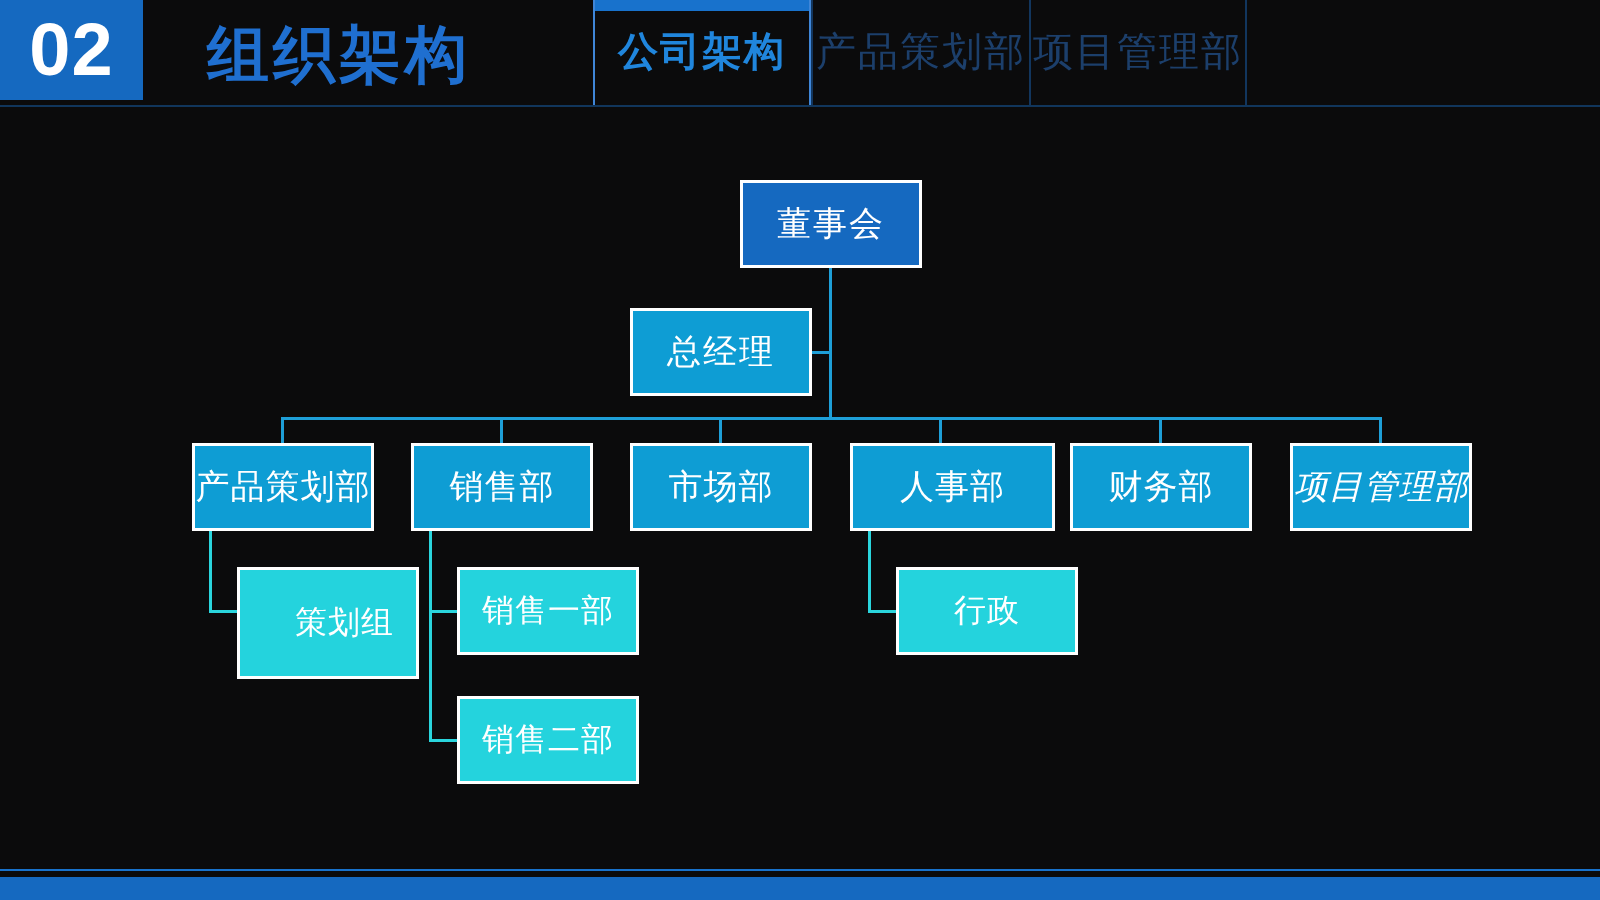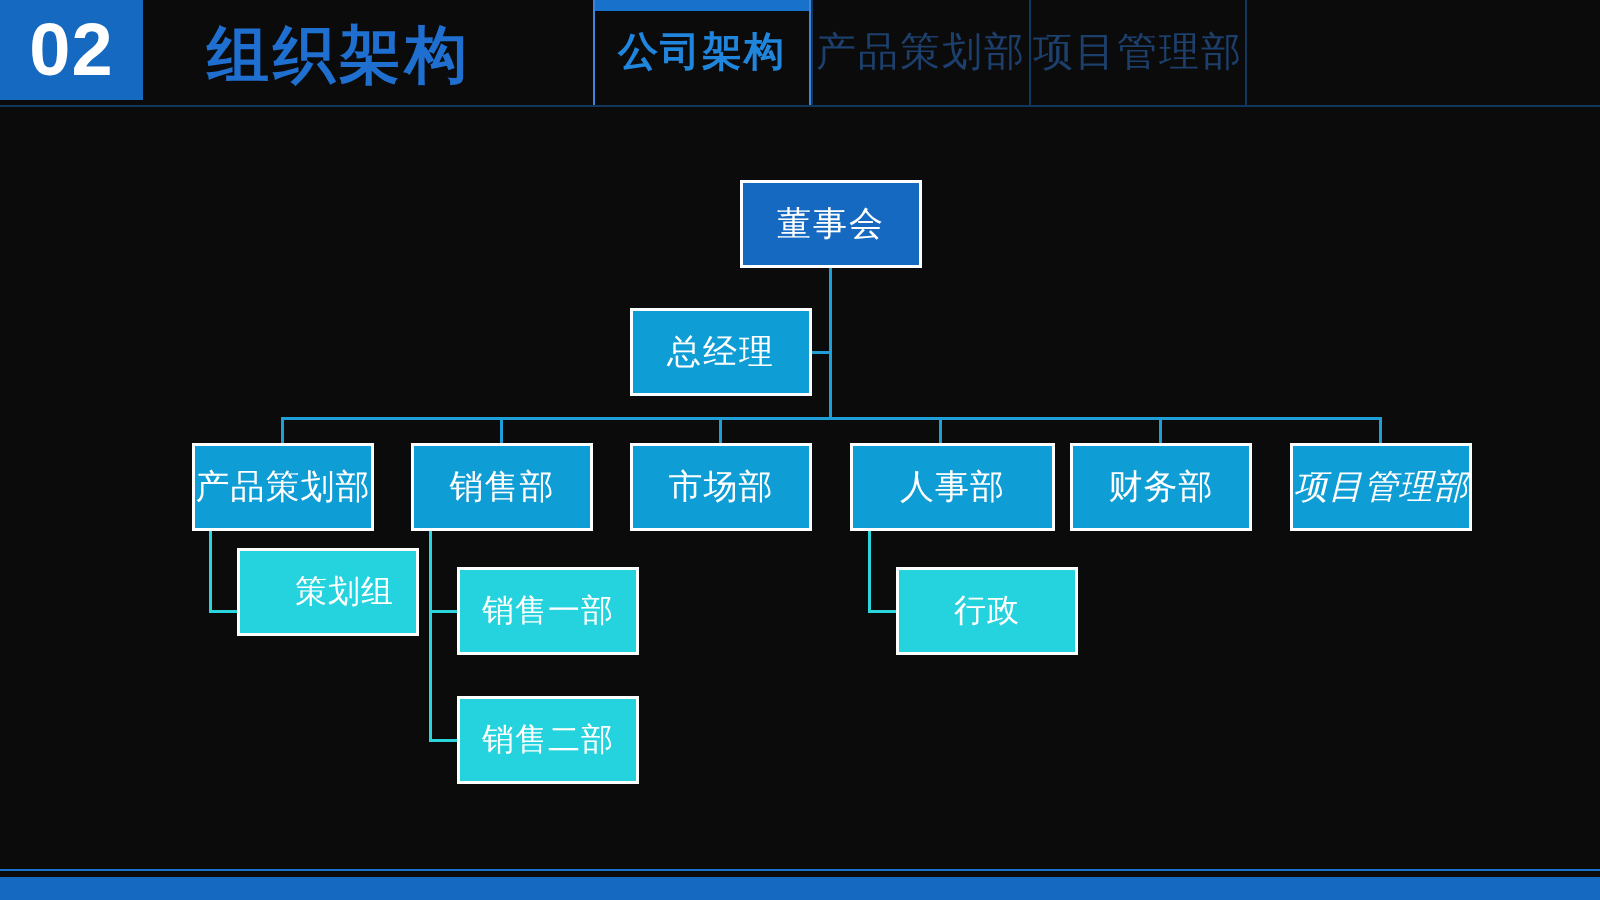--- a/index.html
+++ b/index.html
@@ -279,21 +279,21 @@
     </div>
 
     <div class="node level-dept" style="left:1070px; top:336px; width:182px; height:88px;">
       <span class="node-label">财务部</span>
     </div>
 
     <div class="node level-dept" style="left:1290px; top:336px; width:182px; height:88px;font-style:italic;">
       <span class="node-label">项目管理部</span>
     </div>
 
-    <div class="node level-sub" style="left:237px; top:441px; width:182px; height:88px;padding-left:33px;">
+    <div class="node level-sub" style="left:237px; top:460px; width:182px; height:112px;padding-left:33px;">
       <span class="node-label">策划组</span>
     </div>
 
     <div class="node level-sub" style="left:457px; top:460px; width:182px; height:88px;">
       <span class="node-label">销售一部</span>
     </div>
 
     <div class="node level-sub" style="left:457px; top:589px; width:182px; height:88px;">
       <span class="node-label">销售二部</span>
     </div>

